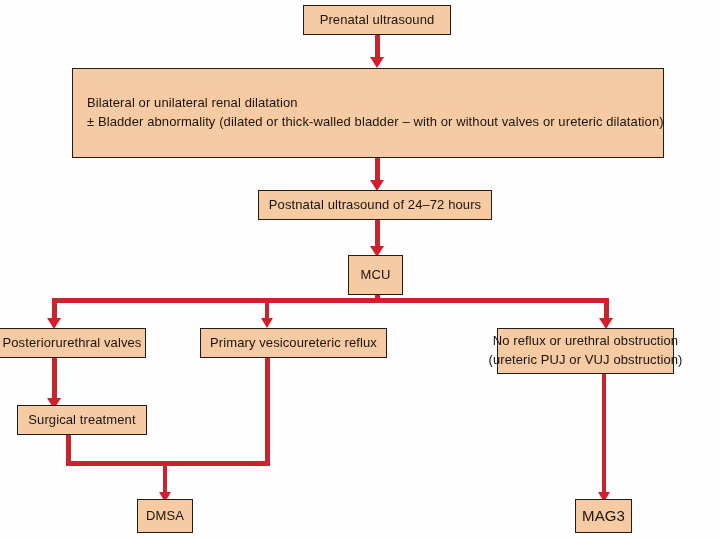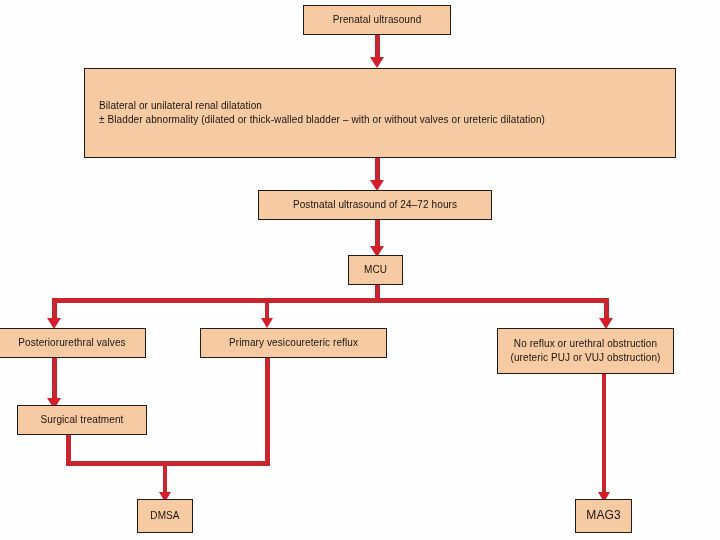--- a/index.html
+++ b/index.html
@@ -20,37 +20,36 @@
     position: absolute;
     box-sizing: border-box;
     background: #f6caa2;
     border: 1.5px solid #231b16;
     color: #1b1410;
     display: flex;
     flex-direction: column;
     align-items: center;
     justify-content: center;
     text-align: center;
-    font-size: 10px;
+    font-size: 13px;
     line-height: 1.45;
     letter-spacing: 0.1px;
     z-index: 3;
   }
   .node.left-align {
     align-items: flex-start;
     text-align: left;
     padding: 6px 10px 6px 14px;
     justify-content: center;
-    margin-left: 12px;
   }
   .node .line {
     display: block;
     white-space: nowrap;
   }
-  .node.small { font-size: 12px; }
+  .node.small { font-size: 15px; }
 
   
   .conn {
     position: absolute;
     background: #c9252f;
     z-index: 1;
   }
   .conn.v { width: 4px; }
   .conn.h { height: 4px; }
   .conn.thin { width: 3px; }
@@ -90,21 +89,21 @@
   <div class="conn v" style="left:375px; top:158px; width:5px; height:28px;"></div>
   <div class="arrowhead" style="left:370px; top:180px;"></div>
 
   <div class="node" style="left:258px; top:190px; width:234px; height:30px;">
     <span class="line">Postnatal ultrasound of 24–72 hours</span>
   </div>
 
   <div class="conn v" style="left:375px; top:220px; width:5px; height:32px;"></div>
   <div class="arrowhead" style="left:370px; top:246px;"></div>
 
-  <div class="node" style="left:348px; top:255px; width:55px; height:30px;">
+  <div class="node" style="left:348px; top:255px; width:55px; height:40px;">
     <span class="line">MCU</span>
   </div>
 
   <div class="conn v" style="left:375px; top:285px; width:5px; height:17px;"></div>
 
   <div class="conn h" style="left:52px; top:298px; width:557px; height:5px;"></div>
 
   <div class="conn v" style="left:52px; top:298px; width:5px; height:25px;"></div>
   <div class="arrowhead" style="left:47px; top:318px;"></div>
 

